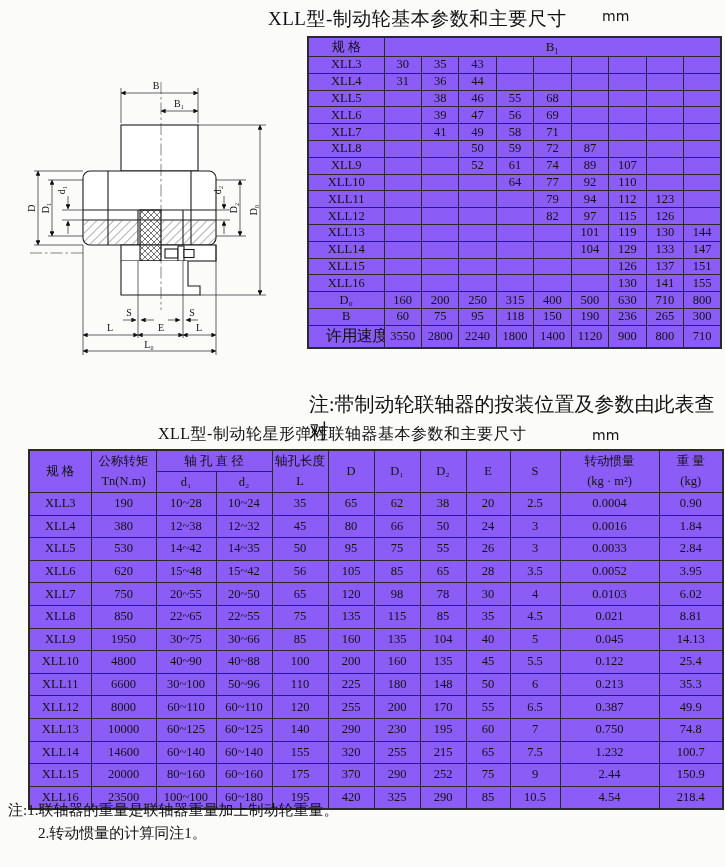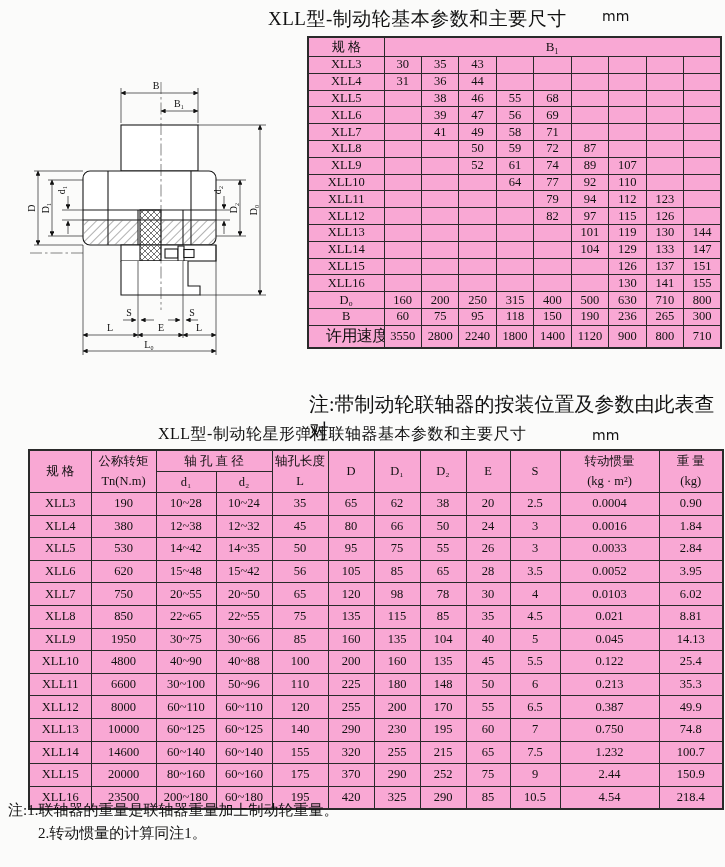--- a/index.html
+++ b/index.html
@@ -9,21 +9,21 @@
     font-family:"Liberation Serif","DejaVu Sans",serif;
     overflow:hidden;
   }
   .abs{position:absolute;}
   
   #title1{top:6px;left:268px;font-size:19px;letter-spacing:.5px;}
   #title1-mm{top:8px;left:602px;font-size:14px;font-family:"DejaVu Sans","Liberation Sans",sans-serif;}
   #title2{top:424px;left:158px;font-size:16px;letter-spacing:.5px;}
   #title2-mm{top:427px;left:592px;font-size:14px;font-family:"DejaVu Sans","Liberation Sans",sans-serif;}
   
-  table{border-collapse:collapse;table-layout:fixed;background:#f9a8d4;}
+  table{border-collapse:collapse;table-layout:fixed;background:#8b5cf6;}
   th,td{border:1px solid #2a2a2a;text-align:center;vertical-align:middle;
         padding:0;font-weight:normal;white-space:nowrap;overflow:hidden;}
   #table1{left:307px;top:36px;width:415px;border:2px solid #2a2a2a;}
   #table1 th{font-size:13px;height:16px;}
   #table1 td{font-size:12.5px;height:15.8px;}
   #table1 td.rowlabel{font-size:12.5px;}
   #table1 td.tight{font-size:16px;letter-spacing:-0.6px;padding-left:17px;}
   #note1{left:309px;top:391px;font-size:20px;}
   #table2{left:28px;top:449px;width:694px;border:2px solid #2a2a2a;}
   #table2 th{font-size:12.5px;height:20px;line-height:1.5;}
@@ -595,21 +595,21 @@
         <td>290</td>
         <td>252</td>
         <td>75</td>
         <td>9</td>
         <td>2.44</td>
         <td>150.9</td>
       </tr>
       <tr>
         <td class="rowlabel">XLL16</td>
         <td>23500</td>
-        <td>200~180</td>
+        <td>100~100</td>
         <td>60~180</td>
         <td>195</td>
         <td>420</td>
         <td>325</td>
         <td>290</td>
         <td>85</td>
         <td>10.5</td>
         <td>4.54</td>
         <td>218.4</td>
       </tr>

